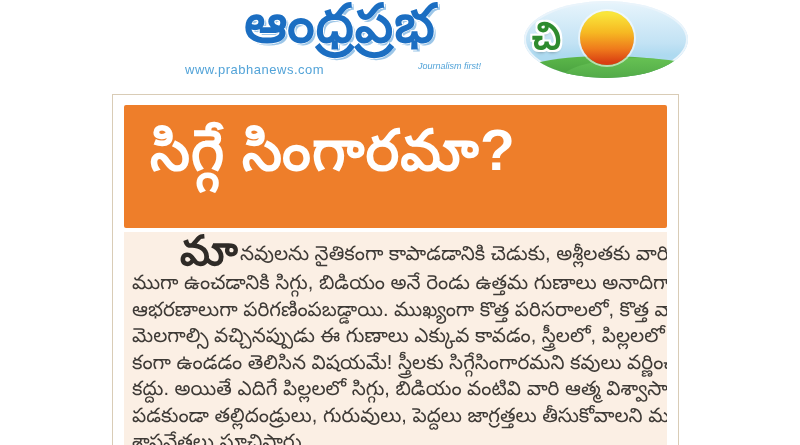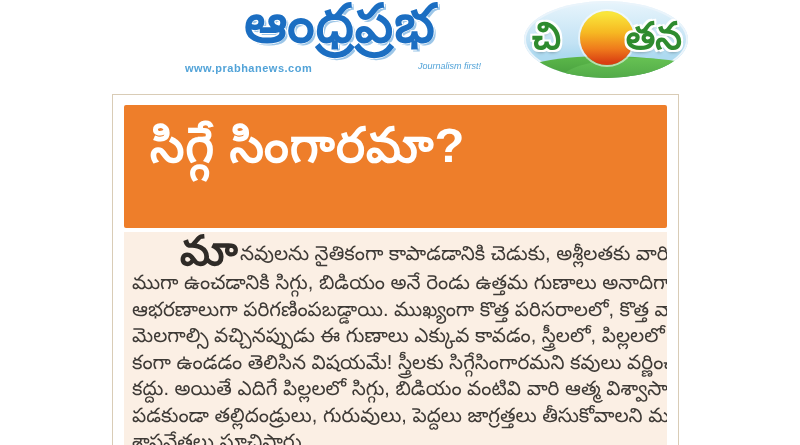--- a/index.html
+++ b/index.html
@@ -25,24 +25,23 @@
     text-shadow:
       -1px -1px 0 #ffffff,
        1px -1px 0 #ffffff,
       -1px  1px 0 #ffffff,
        2px  2px 0 #9cc6e8;
     white-space: nowrap;
   }
   .masthead-url {
     position: absolute;
     left: 185px; top: 62px;
-    font-size: 11px;
+    font-size: 13px;
     color: #52a3d8;
     letter-spacing: .5px;
-    font-weight: bold;
   }
   .masthead-tagline {
     position: absolute;
     left: 418px; top: 61px;
     font-size: 9px;
     font-style: italic;
     font-weight: normal;
     color: #52a3d8;
   }
 
@@ -106,21 +105,21 @@
     position: absolute;
     left: 11px; top: 10px;
     width: 543px; height: 123px;
     background: #EE7E2A;
     border-radius: 2px;
     overflow: hidden;
   }
   .headline {
     position: absolute;
     left: 26px; top: 12px;
-    font-size: 49px;
+    font-size: 57px;
     font-weight: bold;
     color: #ffffff;
     white-space: nowrap;
     letter-spacing: 1px;
   }
   .body-panel {
     position: absolute;
     left: 11px; top: 137px;
     width: 543px; height: 214px;
     background: #FBEFE4;
@@ -162,21 +161,20 @@
   <div class="masthead-title">ఆంధ్రప్రభ</div>
   <div class="masthead-url">www.prabhanews.com</div>
   <div class="masthead-tagline">Journalism first!</div>
 </div>
 
 <div class="chintana">
   <div class="hill"></div>
   <div class="hill2"></div>
   <div class="sun"></div>
   <div class="ch-text ch-left">చి</div>
-  <div class="ch-text ch-right">తన</div>
 </div>
 
 <div class="card">
   <div class="banner">
     <div class="headline">సిగ్గే సింగారమా?</div>
   </div>
   <div class="body-panel">
     <div class="text-line first">
       <span class="drop-cap">మా</span><span>నవులను నైతికంగా కాపాడడానికి చెడుకు, అశ్లీలతకు వారిని దూర</span>
     </div>

